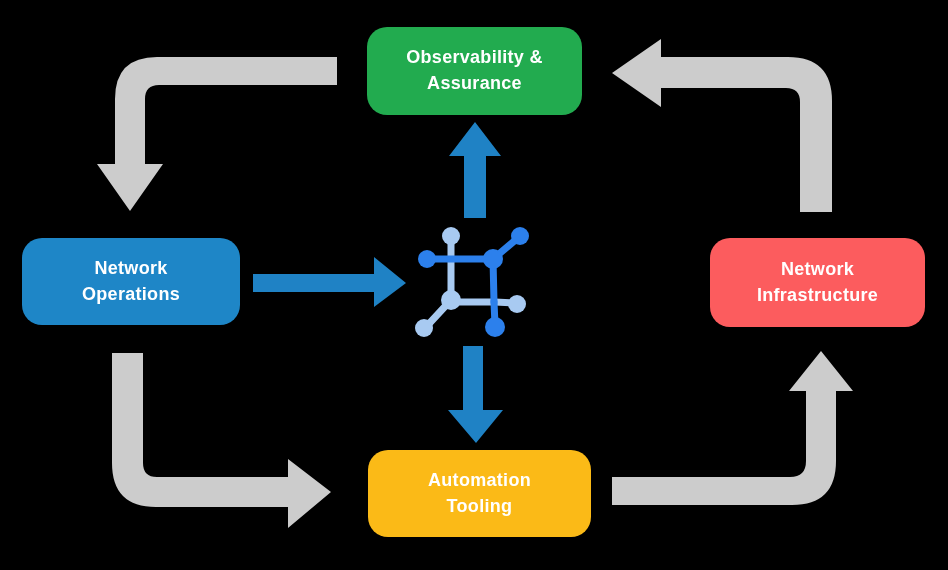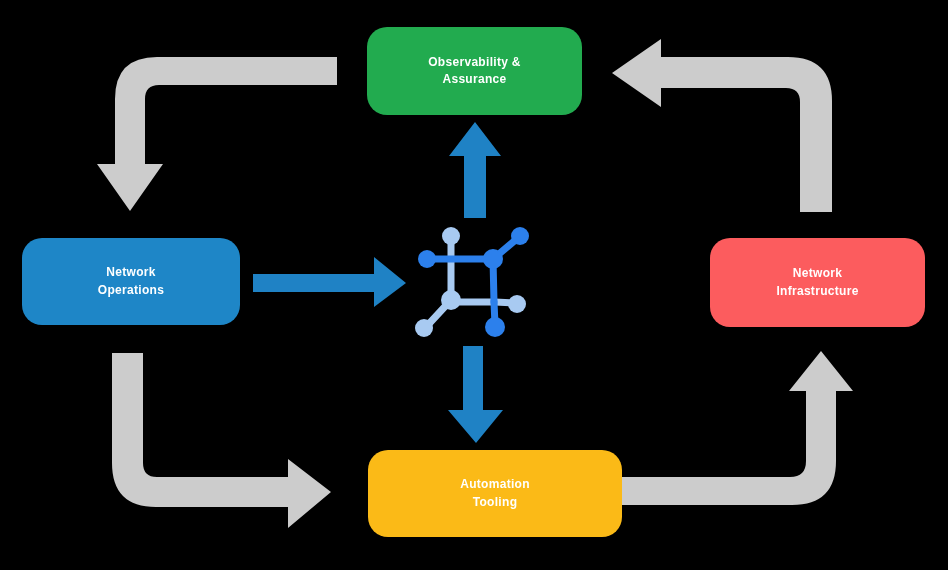--- a/index.html
+++ b/index.html
@@ -24,30 +24,30 @@
   .icon-dot-primary { fill: var(--icon-primary, #2c80ec); }
   .icon-dot-secondary { fill: var(--icon-secondary, #a8caf1); }
   .node {
     position: absolute;
     border-radius: 20px;
     display: flex; align-items: center; justify-content: center;
     text-align: center;
   }
   .node-label {
     color: var(--text, #fff);
-    font-size: 12px;
+    font-size: 18px;
     font-weight: 600;
     line-height: 1.42;
     letter-spacing: 0.3px;
     white-space: pre-line;
   }
   .node-observability  { left: 367px; top: 27px;  width: 215px; height: 88px; background: var(--observability, #22ab4f); }
   .node-operations     { left: 22px;  top: 238px; width: 218px; height: 87px; background: var(--operations, #1e86c7); }
   .node-infrastructure { left: 710px; top: 238px; width: 215px; height: 89px; background: var(--infrastructure, #fc5c5e); }
-  .node-automation     { left: 368px; top: 450px; width: 254px; height: 87px; background: var(--automation, #fbba17); }
+  .node-automation     { left: 368px; top: 450px; width: 223px; height: 87px; background: var(--automation, #fbba17); }
 </style>
 </head>
 <body>
 
 <div class="diagram">
 
   <svg class="arrow-layer" viewBox="0 0 948 570" aria-hidden="true">
 
     <path class="cycle-arrow" d="M337,57 L157,57 Q115,57 115,99 L115,164 L97,164 L130,211 L163,164 L145,164 L145,99 Q145,85 159,85 L337,85 Z"></path>
     <path class="cycle-arrow" d="M832,212 L832,101 Q832,57 788,57 L661,57 L661,39 L612,73 L661,107 L661,88 L786,88 Q800,88 800,102 L800,212 Z"></path>

